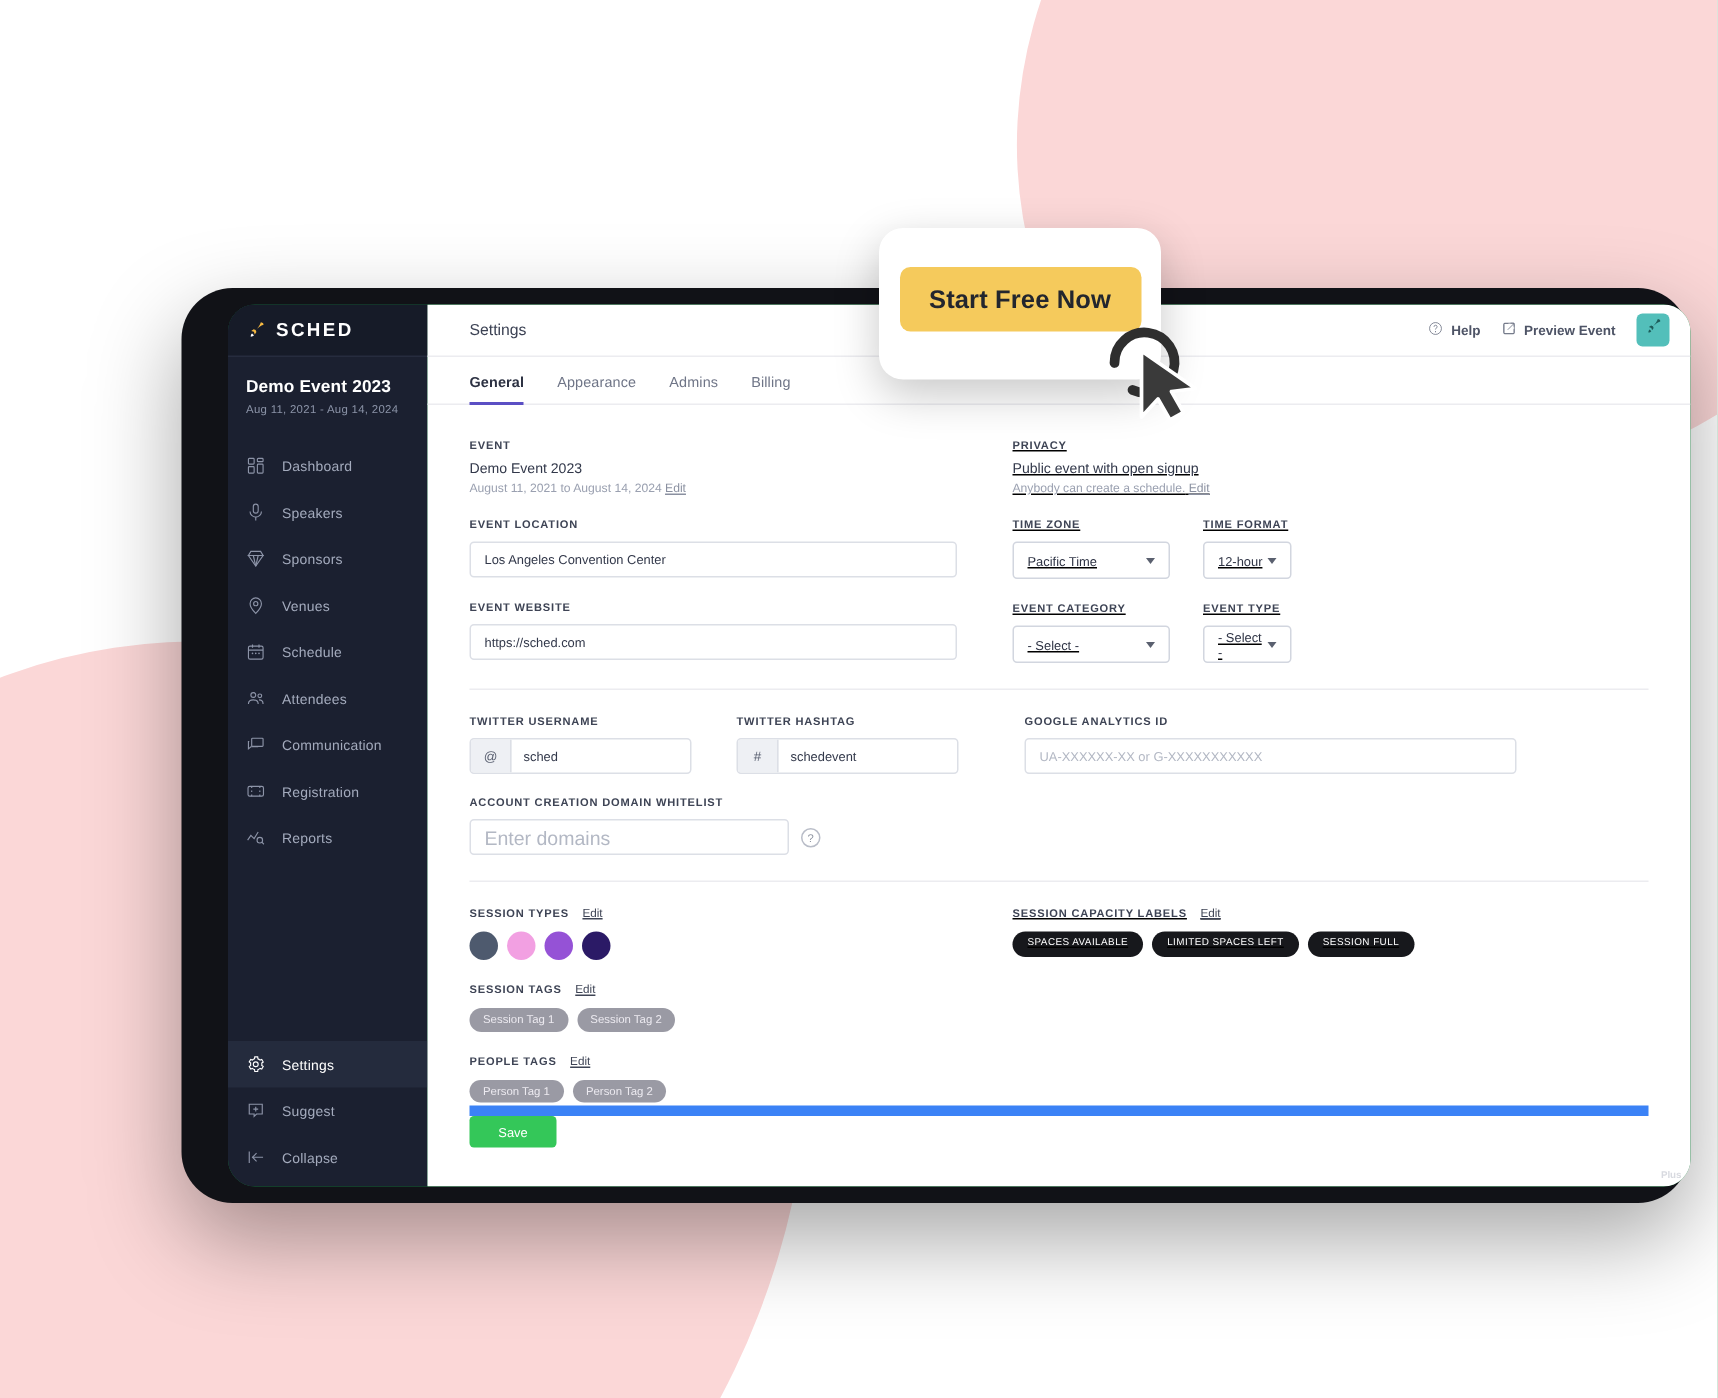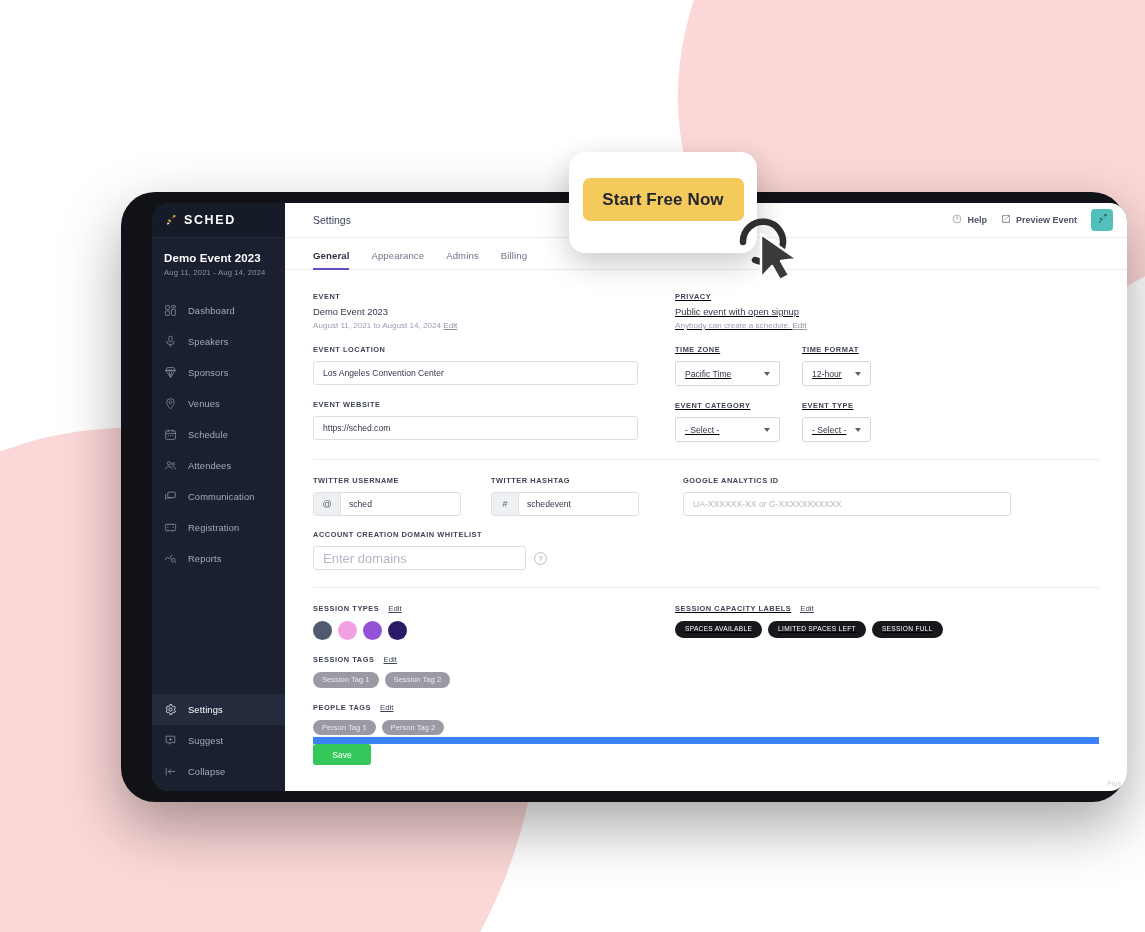--- a/index.html
+++ b/index.html
@@ -135,21 +135,21 @@
 
   .group { margin-top: 15px; }
 
   .selrow { display:flex; gap: 22px; margin-top: 7px; }
   .sel {
     height: 25px; border:1px solid #d2d6df; border-radius:3px; background:#fff;
     display:flex; align-items:center; padding: 0 9px; font-size:8.6px; color:#2f3445;
     position:relative; cursor:pointer;
   }
   .sel.w1 { width: 105px; }
-  .sel.w2 { width: 69px; }
+  .sel.w2 { width: 59px; }
   .sel .caret { margin-left:auto; width:0;height:0; border-left:3.5px solid transparent; border-right:3.5px solid transparent; border-top:4.5px solid #5a606f; }
 
   .selgroup { }
   .selgroup .lbls { display:flex; gap:22px; }
   .selgroup .lbls .lbl:first-child { width:105px; }
 
   hr.sep { border:none; border-top:1px solid #ececf0; margin: 17px 0 0 0; }
 
   
   .trow { display:flex; gap: 0; margin-top: 16px; }
@@ -202,21 +202,21 @@
   .save-btn {
     width:58px; height:21px; background:#34c759; color:#fff; border-radius:3px;
     display:flex; align-items:center; justify-content:center; font-size:8.6px; cursor:pointer;
   }
   .plus-mark {
     position:absolute; right: 6px; bottom: 4px; font-size:6.5px; color:#d8dae0; font-weight:700;
   }
 
   
   .cta-card {
-    position:absolute; left: 569px; top: 152px;
+    position:absolute; left: 586px; top: 152px;
     width: 188px; height: 101px; background:#fff; border-radius: 16px;
     box-shadow: 0 10px 30px rgba(0,0,0,.22);
     z-index: 9;
     display:flex; align-items:flex-start; justify-content:center; padding-top: 26px;
   }
   .cta-btn {
     width: 161px; height: 43px; background:#f5ca5c; border-radius: 7px;
     display:flex; align-items:center; justify-content:center;
     font-size: 17px; font-weight: 700; color:#23262e; cursor:pointer;
     letter-spacing: .1px;

